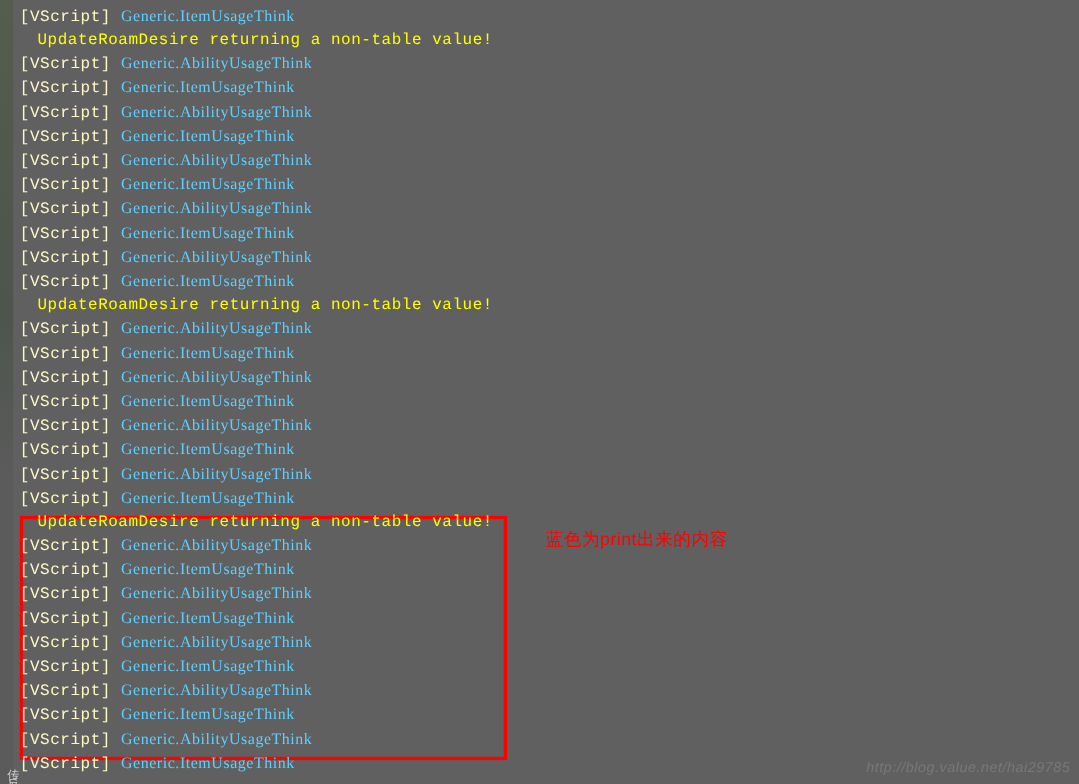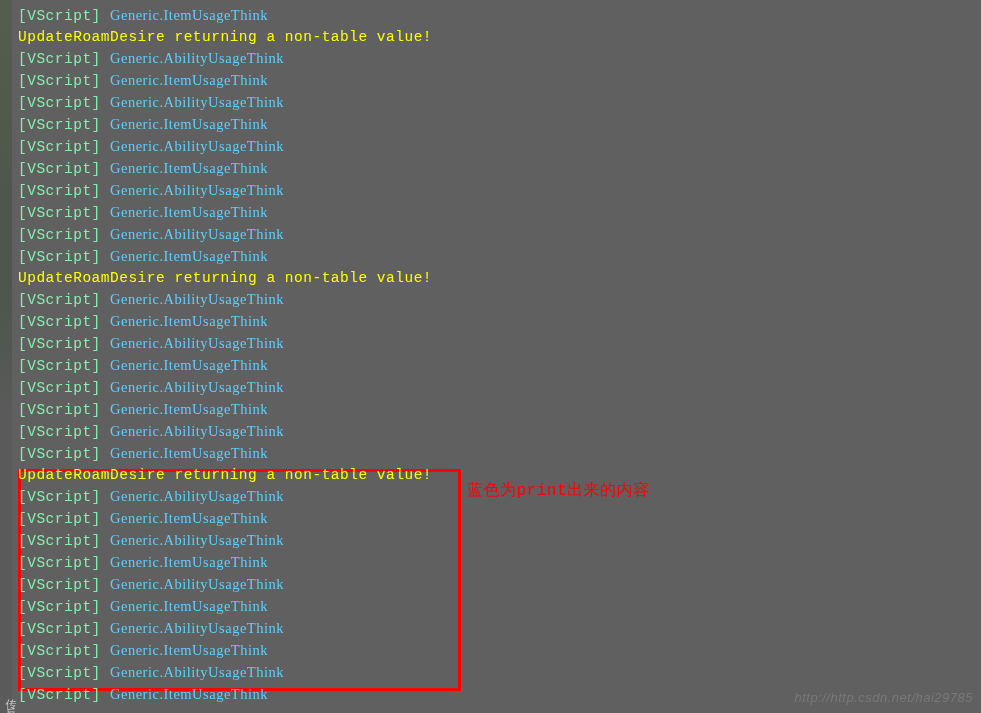--- a/index.html
+++ b/index.html
@@ -16,45 +16,46 @@
       overflow: hidden;
       position: relative;
       padding: 5px 0 0 18px;
       letter-spacing: 0.5px;
     }
     .console-line {
       line-height: 21px;
       white-space: pre;
     }
     .script-tag {
-      color: #86efac;
+      color: #fef9c3;
       text-align: right;
     }
     .script-msg {
       color: #5fcfff;
       font-family: Liberation Serif, serif;
     }
     .warning {
       color: #ffff00;
+      margin-left: 16px;
     }
     .highlight-box {
       position: absolute;
       border: 3px solid #ff0000;
       left: 18px;
       top: 469px;
       width: 443px;
       height: 222px;
       pointer-events: none;
     }
     .annotation {
       position: absolute;
       color: #ff0000;
-      font-family: Liberation Mono, monospace;
+      font-family: Liberation Sans, sans-serif;
       font-size: 16px;
-      left: 467px;
+      left: 496px;
       top: 480px;
       text-align: right;
     }
     .watermark {
       position: absolute;
       right: 8px;
       bottom: 8px;
       color: #888;
       font-family: sans-serif;
       font-size: 13px;
@@ -120,15 +121,15 @@
     <div class="console-line"><span class="script-tag">[VScript] </span><span class="script-msg">Generic.AbilityUsageThink</span></div>
     <div class="console-line"><span class="script-tag">[VScript] </span><span class="script-msg">Generic.ItemUsageThink</span></div>
     <div class="console-line"><span class="script-tag">[VScript] </span><span class="script-msg">Generic.AbilityUsageThink</span></div>
     <div class="console-line"><span class="script-tag">[VScript] </span><span class="script-msg">Generic.ItemUsageThink</span></div>
   </div>
 
 <div class="highlight-box"></div>
 
 <div class="annotation">蓝色为print出来的内容</div>
 
-<div class="watermark">http://http.csdn.net/hai29785</div>
+<div class="watermark">http://blog.value.net/hai29785</div>
 
 <div class="bottom-left-chars">传 反</div>
 
 </body></html>

